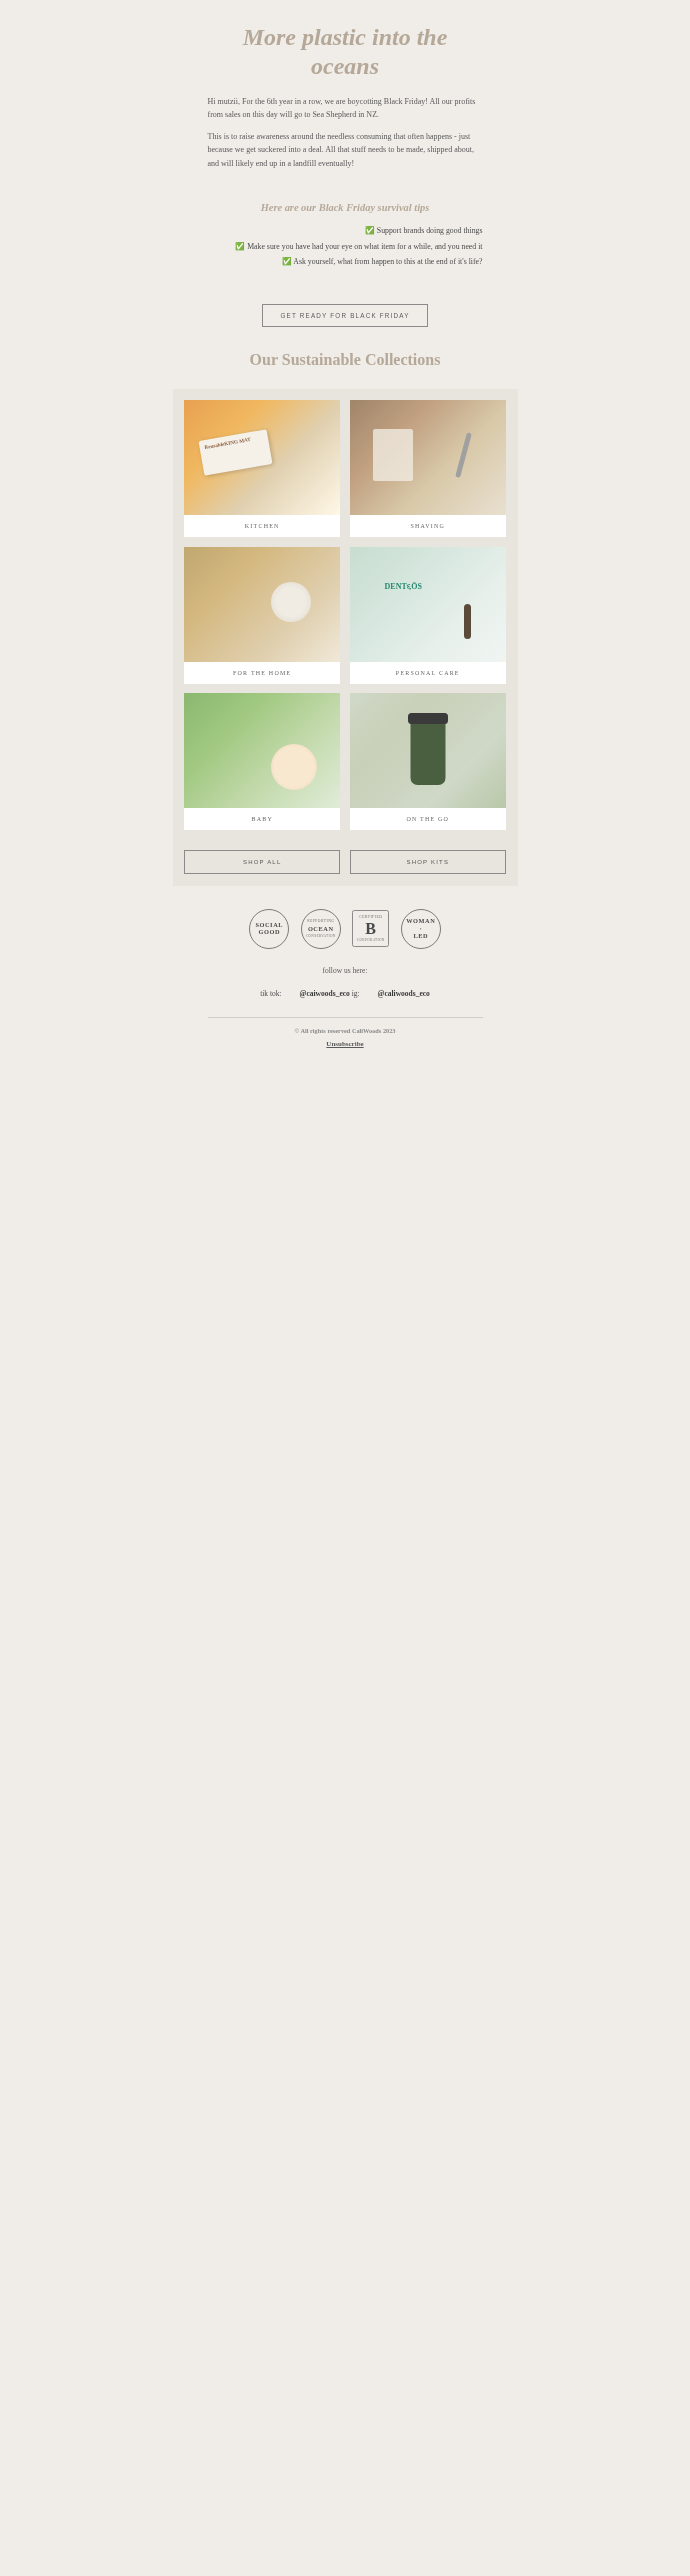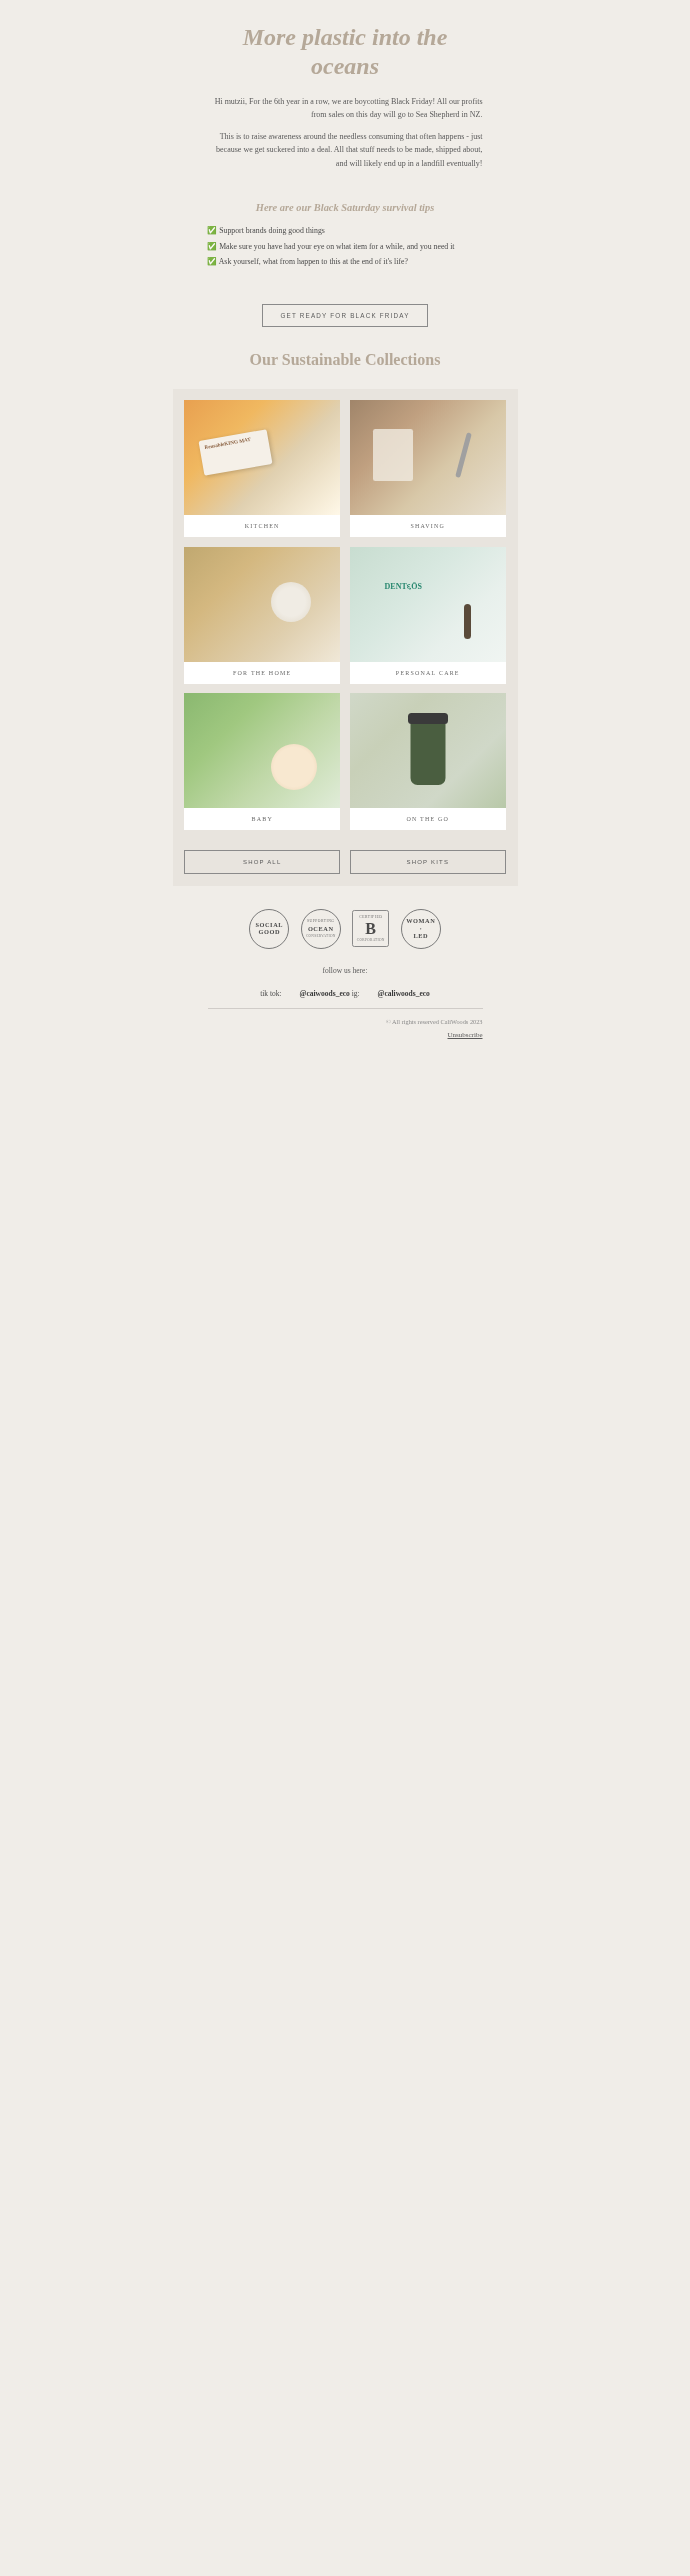--- a/index.html
+++ b/index.html
@@ -25,38 +25,38 @@
       font-weight: bold;
       color: #b5a898;
       line-height: 1.2;
       margin-bottom: 14px;
       font-style: italic;
     }
     .hero-body {
       font-size: 8px;
       line-height: 1.7;
       color: #5a5a5a;
-      text-align: right;
+      text-align: left;
       margin-bottom: 8px;
     }
 
     
     .tips-section {
       padding: 5.8px 35px 11.5px;
       text-align: center;
     }
     .tips-heading {
       font-size: 10.4px;
       color: #b5a898;
       font-style: italic;
       margin-bottom: 10.4px;
     }
     .tips-list {
       list-style: none;
-      text-align: left;
+      text-align: right;
       font-size: 7.8px;
       color: #4a4a4a;
       line-height: 2;
       margin-bottom: 11.5px;
     }
     .tips-list li::before {
       content: '✅ ';
     }
 
     
@@ -378,24 +378,25 @@
       font-size: 7.5px;
       color: #4a4a4a;
     }
     .handle-bold {
       font-weight: bold;
       color: #3a3a3a;
       padding-left: 16px;
     }
 
     .copyright-section {
-      text-align: right;
+      text-align: center;
       padding: 9.2px 0 11.5px;
       border-top: 0.6px solid #d0ccc8;
-      margin-top: 10px;
+      margin-top: 19px;
+      font-weight: bold;
     }
     .copyright-text {
       font-size: 6.3px;
       color: #8a8a8a;
       margin-bottom: 3.5px;
     }
     .unsubscribe-link {
       font-size: 7px;
       color: #5a5a5a;
       cursor: pointer;
@@ -429,21 +430,21 @@
 
 <div class="email-wrapper">
 
   <div class="hero-section">
     <h1 class="hero-title">More plastic into the oceans</h1>
     <p class="hero-body">Hi mutzii, For the 6th year in a row, we are boycotting Black Friday! All our profits from sales on this day will go to Sea Shepherd in NZ.</p>
     <p class="hero-body">This is to raise awareness around the needless consuming that often happens - just because we get suckered into a deal. All that stuff needs to be made, shipped about, and will likely end up in a landfill eventually!</p>
   </div>
 
   <div class="tips-section">
-    <h2 class="tips-heading">Here are our Black Saturday survival tips</h2>
+    <h2 class="tips-heading">Here are our Black Friday survival tips</h2>
     <ul class="tips-list">
       <li>Support brands doing good things</li>
       <li>Make sure you have had your eye on what item for a while, and you need it</li>
       <li>Ask yourself, what from happen to this at the end of it's life?</li>
     </ul>
   </div>
 
   <div class="cta-wrapper">
     <button class="cta-button">GET READY FOR BLACK FRIDAY</button>
   </div>

